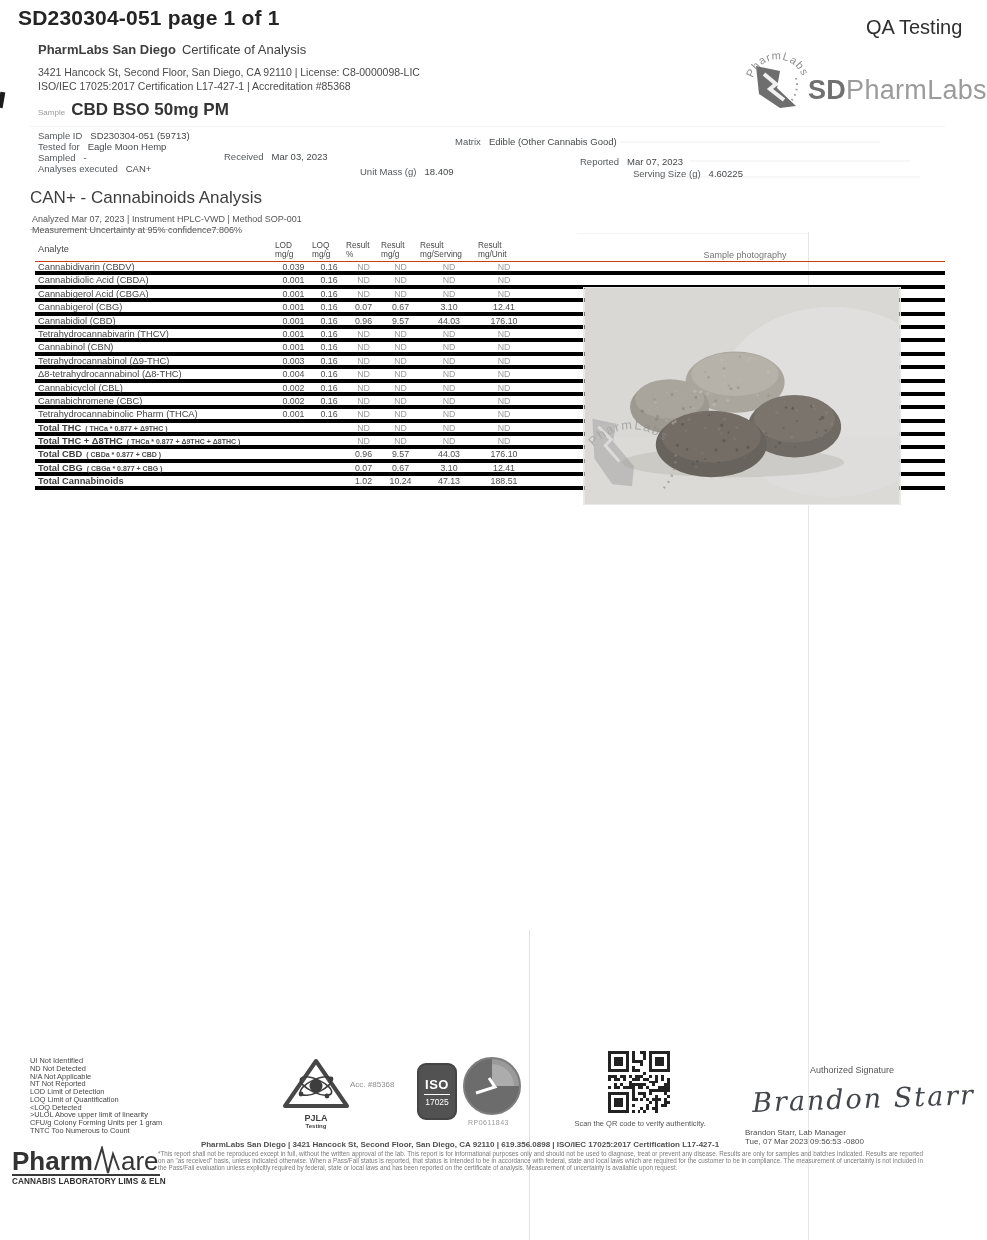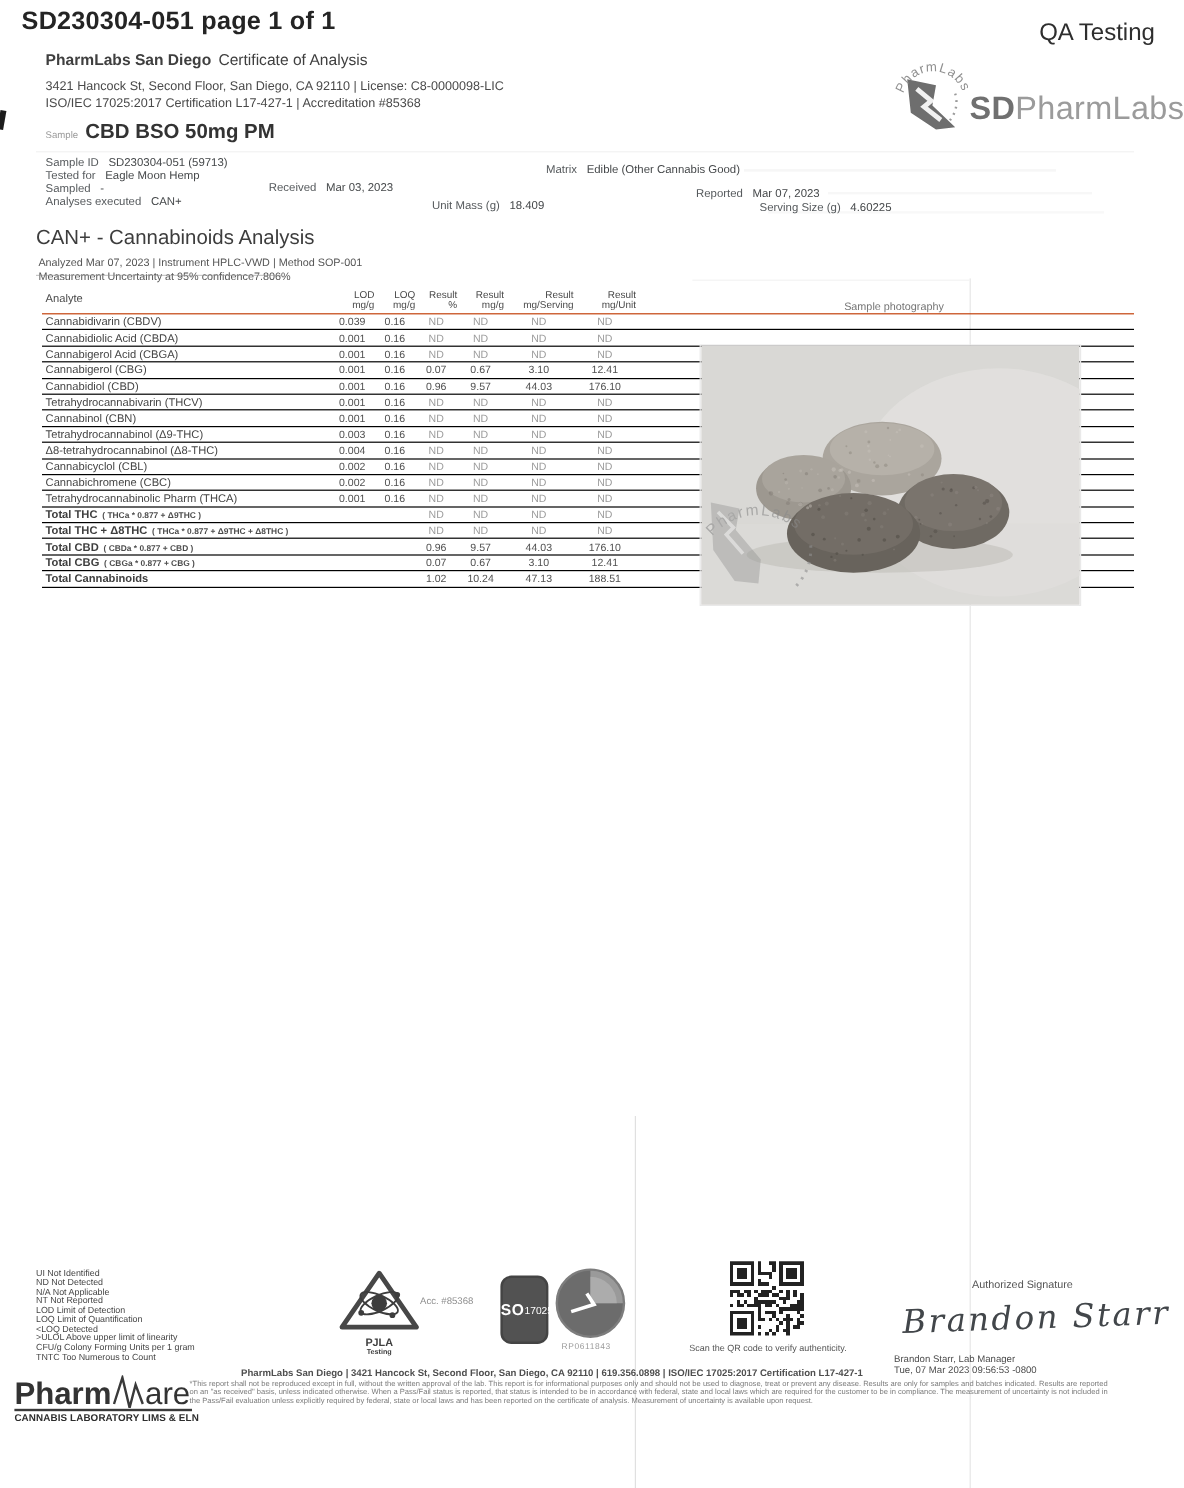--- a/index.html
+++ b/index.html
@@ -22,39 +22,39 @@
   
   .field{position:absolute;font-size:9.5px;white-space:nowrap}
   .fl{color:#55595c}
   .fv{margin-left:8px;color:#45484a}
   
   .an-title{font-size:17px;font-weight:500;color:#3d3d3d}
   .an-meta{font-size:9px;color:#555}
   .an-unc{font-size:9px;color:#555}
   
   #can-table{position:absolute;left:35px;top:238px;width:910px;font-size:8.8px}
-  .trow{display:grid;grid-template-columns:240px 37px 34px 35px 39px 58px 52px 1fr;align-items:center;height:13.4px;border-bottom:1px solid #000000}
+  .trow{display:grid;grid-template-columns:240px 37px 34px 35px 39px 58px 52px 1fr;align-items:center;height:13.4px;border-bottom:4px solid #000000}
   .trow.head{height:24px;border-bottom:1px solid #c2410c}
-  .hc{display:flex;flex-direction:column;align-items:flex-end;justify-content:flex-end;font-size:8.3px;color:#4a4a4a;line-height:1.08}
+  .hc{display:flex;flex-direction:column;align-items:flex-start;justify-content:flex-end;font-size:8.3px;color:#4a4a4a;line-height:1.08}
   .hc.first{align-items:flex-start;font-size:9.3px;padding-left:3px}
   .ac{padding-left:3px;font-size:9.3px;color:#454545;white-space:nowrap}
   .vc{text-align:center;color:#4f4f4f}
   .vc.nd{color:#9b9b9b}
   .trow.total .nm{font-weight:bold;color:#3e3e3e}
   .formula{font-size:7px;font-weight:bold;color:#4c4c4c;margin-left:4px}
   
   .photo-label{font-size:9px;color:#757575;text-align:center}
   .photo{border:1px solid #e9e9e9}
   
   #legend{font-size:7.4px;line-height:1.05;color:#454545}
   
   .pjla-txt{font-size:9px;font-weight:bold;color:#3f3f3f;text-align:center;line-height:1}
   .pjla-sub{font-size:6px;font-weight:bold;color:#3f3f3f;text-align:center}
   .acc{font-size:8px;color:#8f8f8f}
-  .isobadge{width:40px;height:57px;background:#525252;border-radius:9px;display:flex;flex-direction:row;align-items:center;justify-content:center;color:#fff;border:2px solid #444}
+  .isobadge{width:40px;height:57px;background:#525252;border-radius:9px;display:flex;flex-direction:column;align-items:center;justify-content:center;color:#fff;border:2px solid #444}
   .isobadge .iso{font-size:13px;font-weight:bold;letter-spacing:.5px}
   .isobadge .bar{width:26px;height:1px;background:#fff;margin:2px 0}
   .isobadge .num{font-size:8.5px}
   .rp{font-size:7px;color:#9a9a9a;letter-spacing:.5px}
   .qr-caption{font-size:7.5px;color:#555;text-align:center}
   
   .sig-label{font-size:9px;color:#555}
   .sig{font-family:"DejaVu Serif",serif;font-style:italic;font-size:27px;color:#42464a;transform:rotate(-2deg);letter-spacing:2px;white-space:nowrap}
   .sig-who,.sig-when{font-size:8px;color:#4c4c4c;text-align:left;line-height:1.25}
   

